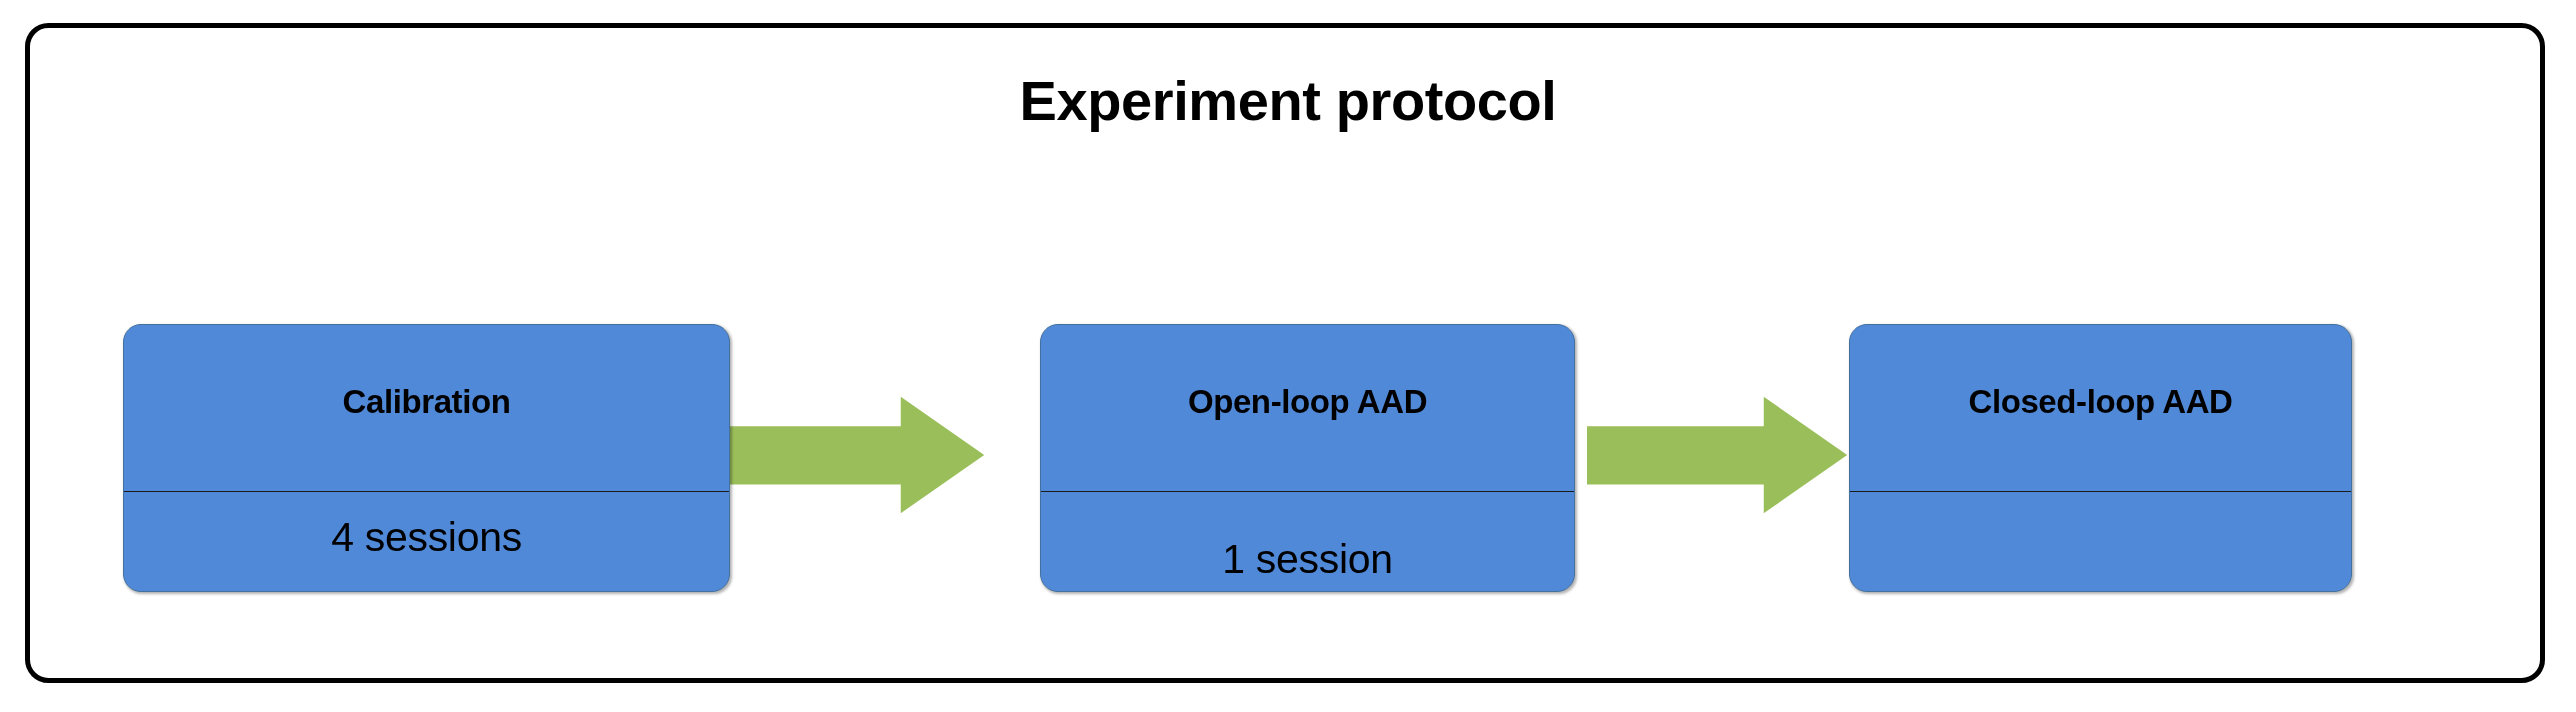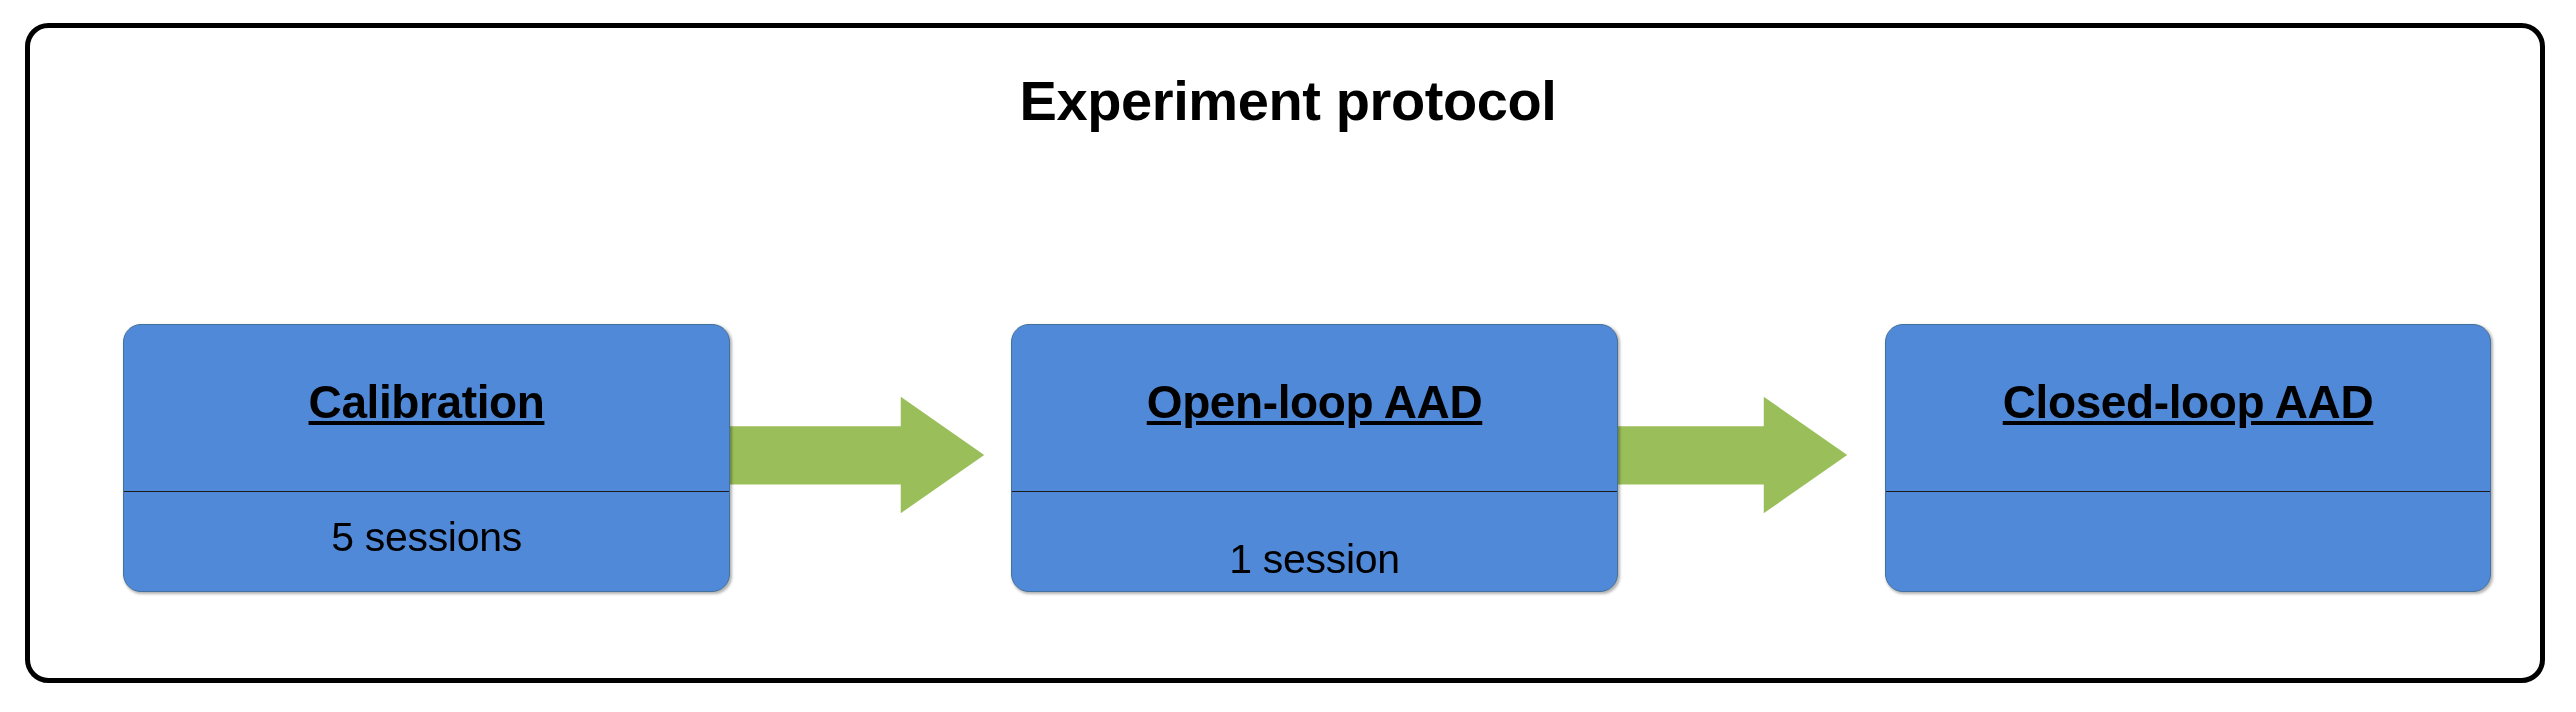--- a/index.html
+++ b/index.html
@@ -58,46 +58,45 @@
     box-shadow: 1.8px 1.8px 2.7px rgba(0,0,0,0.30);
     display: flex;
     flex-direction: column;
     z-index: 3;
   }
   .stage-box .stage-title {
     flex: 0 0 167px;
     display: flex;
     align-items: center;
     justify-content: center;
-    font-size: 46px;
+    font-size: 33px;
     font-weight: bold;
     color: #000000;
     letter-spacing: -0.4px;
     white-space: nowrap;
     border-bottom: 1.8px solid #1a1a1a;
     box-sizing: border-box;
     padding-bottom: 13px;
-    text-decoration: underline;
   }
   .stage-box .stage-sub {
     flex: 1 1 auto;
     display: flex;
     align-items: center;
     justify-content: center;
     font-size: 41px;
     font-weight: normal;
     color: #000000;
     letter-spacing: -0.3px;
     white-space: nowrap;
     padding-bottom: 7.2px;
   }
 
   #stage-box-0 { left: 123px; width: 607px; }
-  #stage-box-1 { left: 1011px; width: 607px; gap: 44px; }
-  #stage-box-2 { left: 1849px; width: 606px; margin-left: 36px; }
+  #stage-box-1 { left: 1040px; width: 535px; gap: 44px; }
+  #stage-box-2 { left: 1849px; width: 503px; }
 
   
   .flow-arrow {
     position: absolute;
     top: 395px;
     height: 120px;
     z-index: 2;
   }
   .flow-arrow svg { display: block; width: 100%; height: 100%; }
 
@@ -106,21 +105,21 @@
 </style>
 </head>
 <body>
 
 <div id="figure-frame"></div>
 
 <div id="figure-title">Experiment protocol</div>
 
 <div class="stage-box" id="stage-box-0">
   <div class="stage-title">Calibration</div>
-  <div class="stage-sub">5 sessions</div>
+  <div class="stage-sub">4 sessions</div>
 </div>
 
 <div class="flow-arrow" id="flow-arrow-0">
   <svg viewBox="0 0 292 134" preserveAspectRatio="none" xmlns="http://www.w3.org/2000/svg">
     <polygon points="0,35 197,35 197,2 290,67 197,132 197,100 0,100" fill="#9ABF5A"></polygon>
   </svg>
 </div>
 
 <div class="stage-box" id="stage-box-1">
   <div class="stage-title">Open-loop AAD</div>

